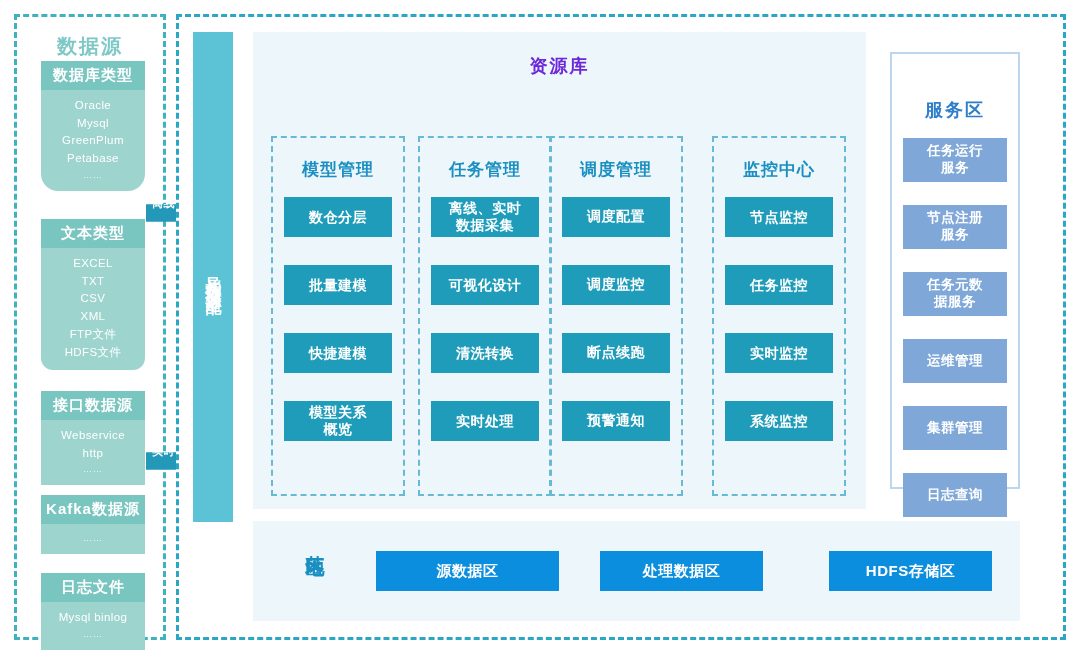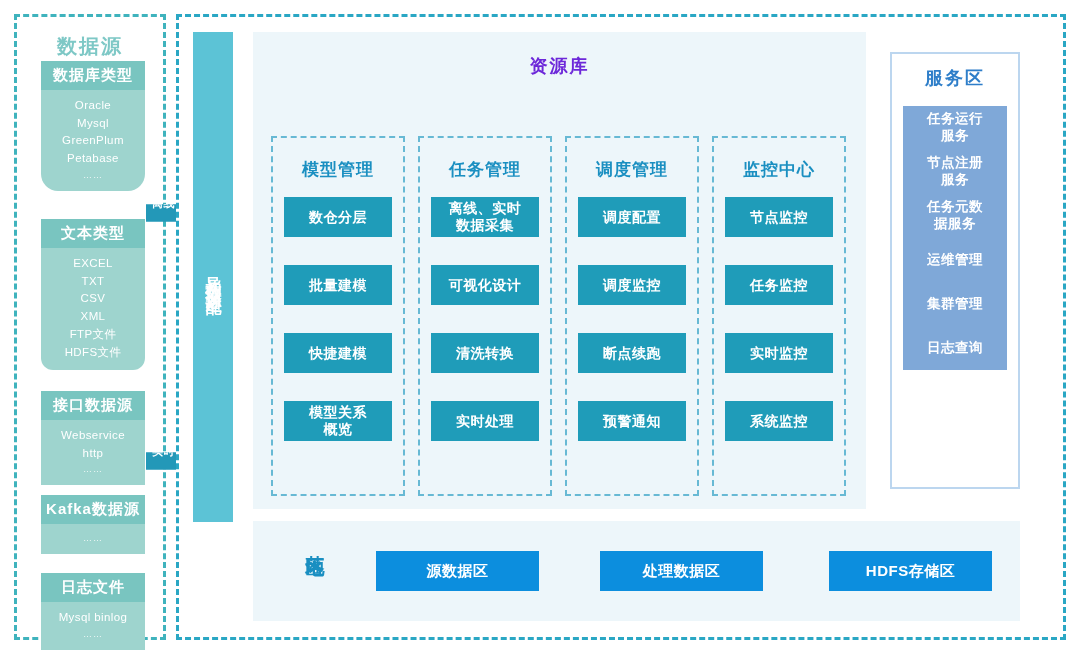--- a/index.html
+++ b/index.html
@@ -82,23 +82,23 @@
     letter-spacing:.5px;
   }
 
   
   #service-panel{
     left:890px;top:52px;width:130px;height:437px;
     background:#ffffff;border:2px solid #bcd6ef;
     display:flex;flex-direction:column;align-items:center;
   }
   #service-title{
-    margin-top:12px;font-size:18px;font-weight:bold;color:#2e7ec9;letter-spacing:2px;
-  }
-  #service-items{margin-top:16px;display:flex;flex-direction:column;gap:0;align-items:center;}
+    margin-top:44px;font-size:18px;font-weight:bold;color:#2e7ec9;letter-spacing:2px;
+  }
+  #service-items{margin-top:16px;display:flex;flex-direction:column;gap:23px;align-items:center;}
   .service-item{
     width:104px;height:44px;background:#7fa8d8;color:#ffffff;
     font-size:13.5px;font-weight:bold;line-height:1.25;text-align:center;
     display:flex;align-items:center;justify-content:center;letter-spacing:.5px;
   }
 
   
   #landing-panel{left:253px;top:521px;width:767px;height:100px;background:#edf6fa;}
   #landing-title{
     left:42px;top:18px;width:30px;
@@ -189,21 +189,21 @@
       </div>
       <div class="abs repo-col" style="left: 165px;">
         <div class="col-title">任务管理</div>
         <div class="items">
           <div class="repo-item">离线、实时<br>数据采集</div>
           <div class="repo-item">可视化设计</div>
           <div class="repo-item">清洗转换</div>
           <div class="repo-item">实时处理</div>
         </div>
       </div>
-      <div class="abs repo-col" style="left: 312px;">
+      <div class="abs repo-col" style="left: 296px; font-family: Liberation Mono, monospace;">
         <div class="col-title">调度管理</div>
         <div class="items">
           <div class="repo-item">调度配置</div>
           <div class="repo-item">调度监控</div>
           <div class="repo-item">断点续跑</div>
           <div class="repo-item">预警通知</div>
         </div>
       </div>
       <div class="abs repo-col" style="left: 459px;">
         <div class="col-title">监控中心</div>
@@ -225,17 +225,17 @@
       <div class="service-item">任务元数<br>据服务</div>
       <div class="service-item">运维管理</div>
       <div class="service-item">集群管理</div>
       <div class="service-item">日志查询</div>
     </div>
 </div>
 
 <div class="abs" id="landing-panel">
   <div class="abs" id="landing-title">落地区</div>
   <div id="landing-items">
-      <div class="abs landing-item" style="left: 123px; width: 163px;">源数据区</div>
+      <div class="abs landing-item" style="left: 123px; width: 183px;">源数据区</div>
       <div class="abs landing-item" style="left: 347px; width: 163px;">处理数据区</div>
       <div class="abs landing-item" style="left: 576px; width: 163px;">HDFS存储区</div>
     </div>
 </div>
 
 </body></html>

